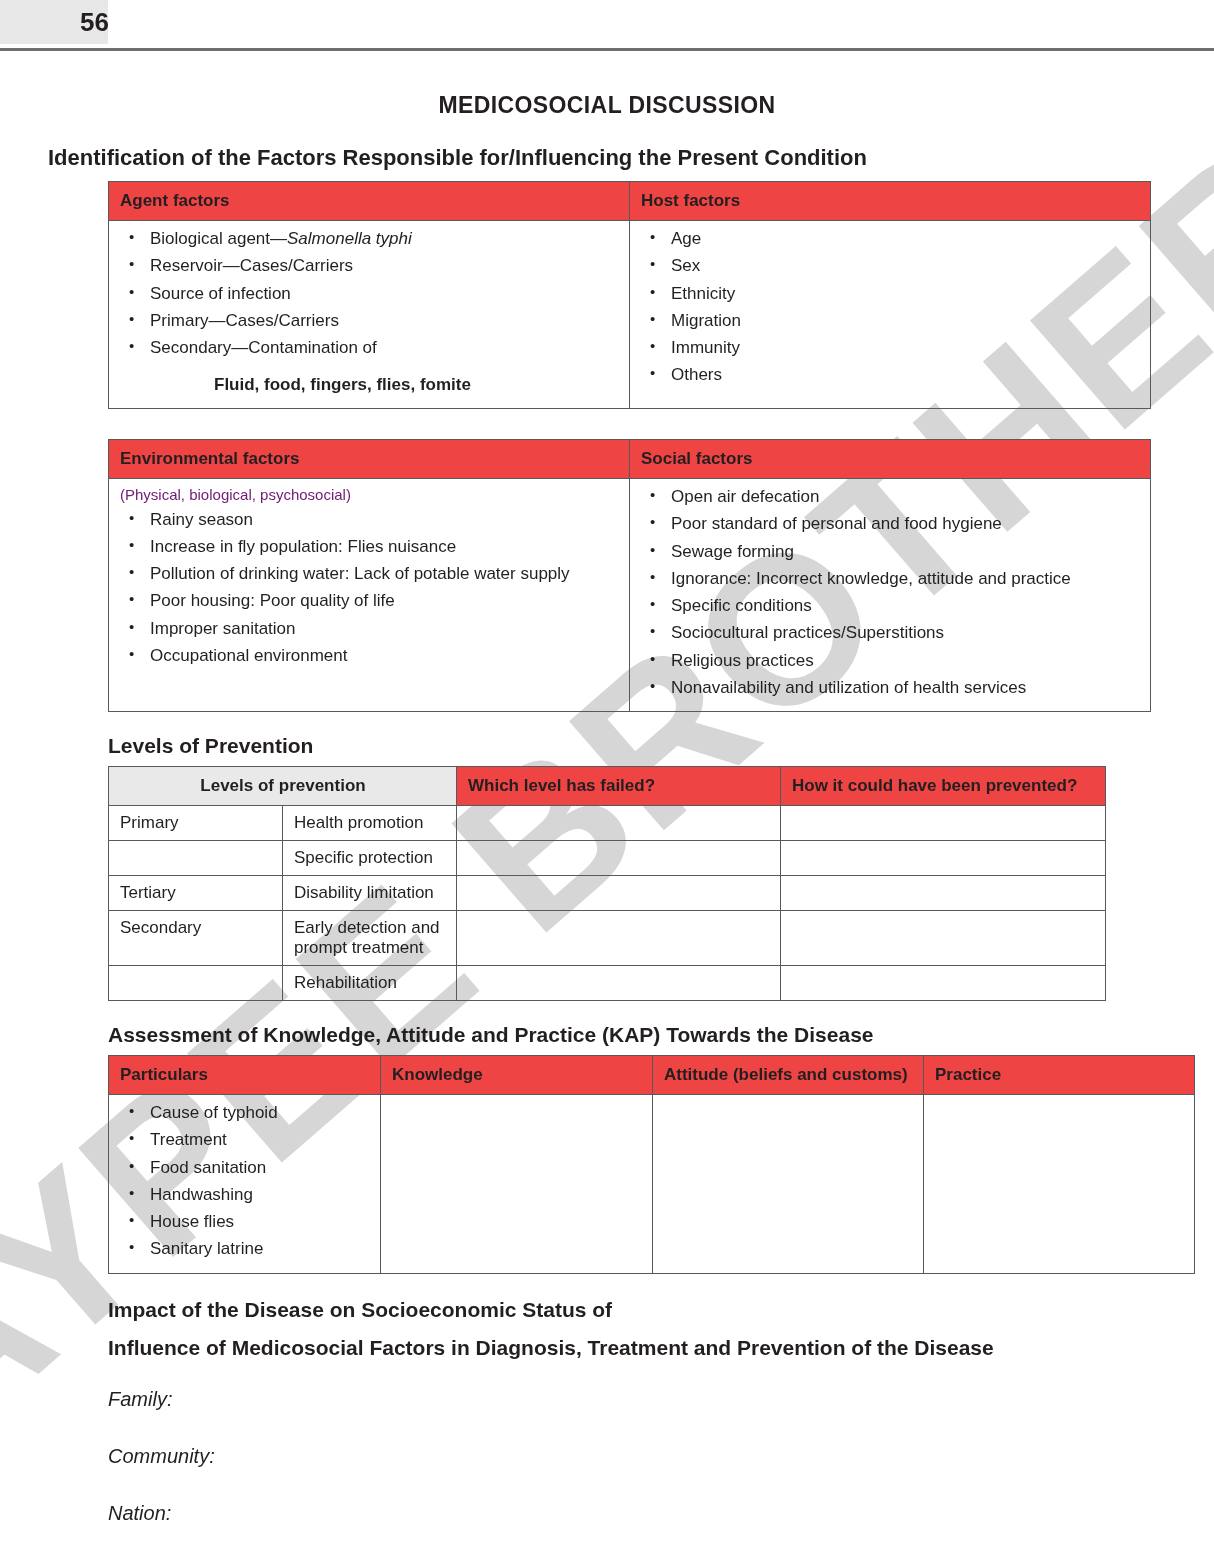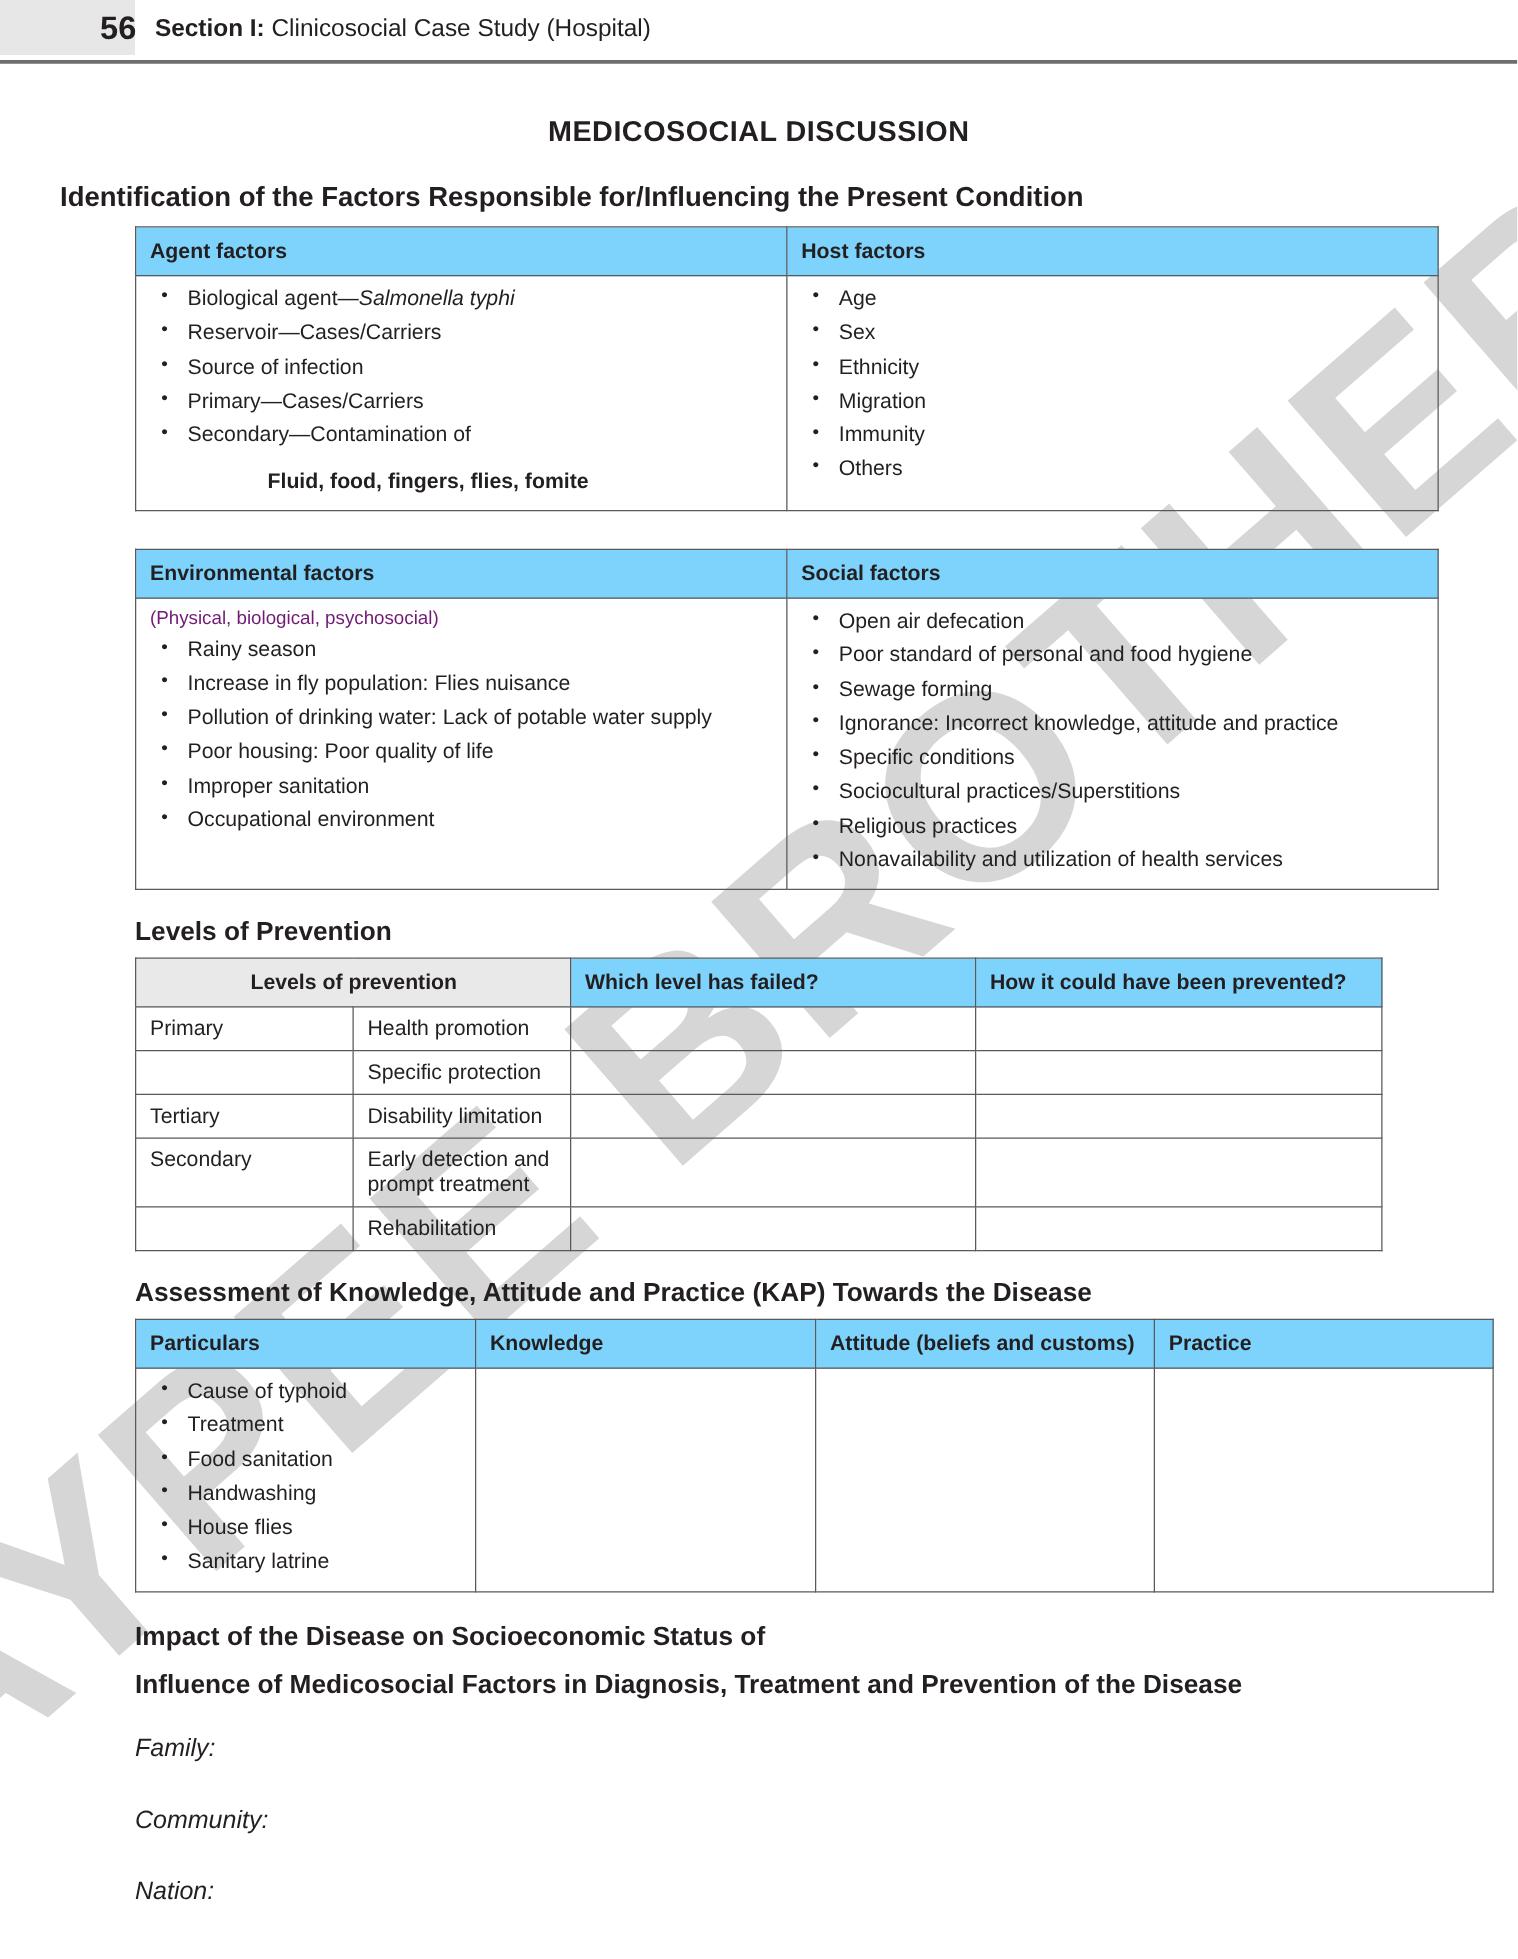--- a/index.html
+++ b/index.html
@@ -143,21 +143,21 @@
   }
   table.doc td, table.doc th {
     border: 1px solid #58595b;
     vertical-align: top;
     padding: 7px 10px 7px 11px;
     background: transparent;
     text-align: left;
     font-weight: normal;
   }
   table.doc th.hdr {
-    background: #7dd3fc;
+    background: #ef4444;
     font-weight: 700;
     font-size: 17px;
     padding: 9px 10px 9px 11px;
     color: #231f20;
   }
   table.doc th.hdr-c {
     background: #e9e9ea;
     font-weight: 700;
     font-size: 17px;
     padding: 9px 10px 9px 11px;
@@ -228,24 +228,20 @@
 
 <div id="page">
 
   <div id="watermark">JAYPEE BROTHERS</div>
 
   <div id="content">
 
     <div class="runhead">
       <div class="runhead-block"></div>
       <div class="runhead-pageno">56</div>
-      <div class="runhead-text">
-        <span class="sec">Section I:</span>
-        <span>Clinicosocial Case Study (Hospital)</span>
-      </div>
       <div class="runhead-rule"></div>
     </div>
 
     <div class="doc-title">MEDICOSOCIAL DISCUSSION</div>
 
     <div class="sec-head">Identification of the Factors Responsible for/Influencing the Present Condition</div>
 
     <div class="tbl-wrap">
       <table class="doc">
         <tbody>

